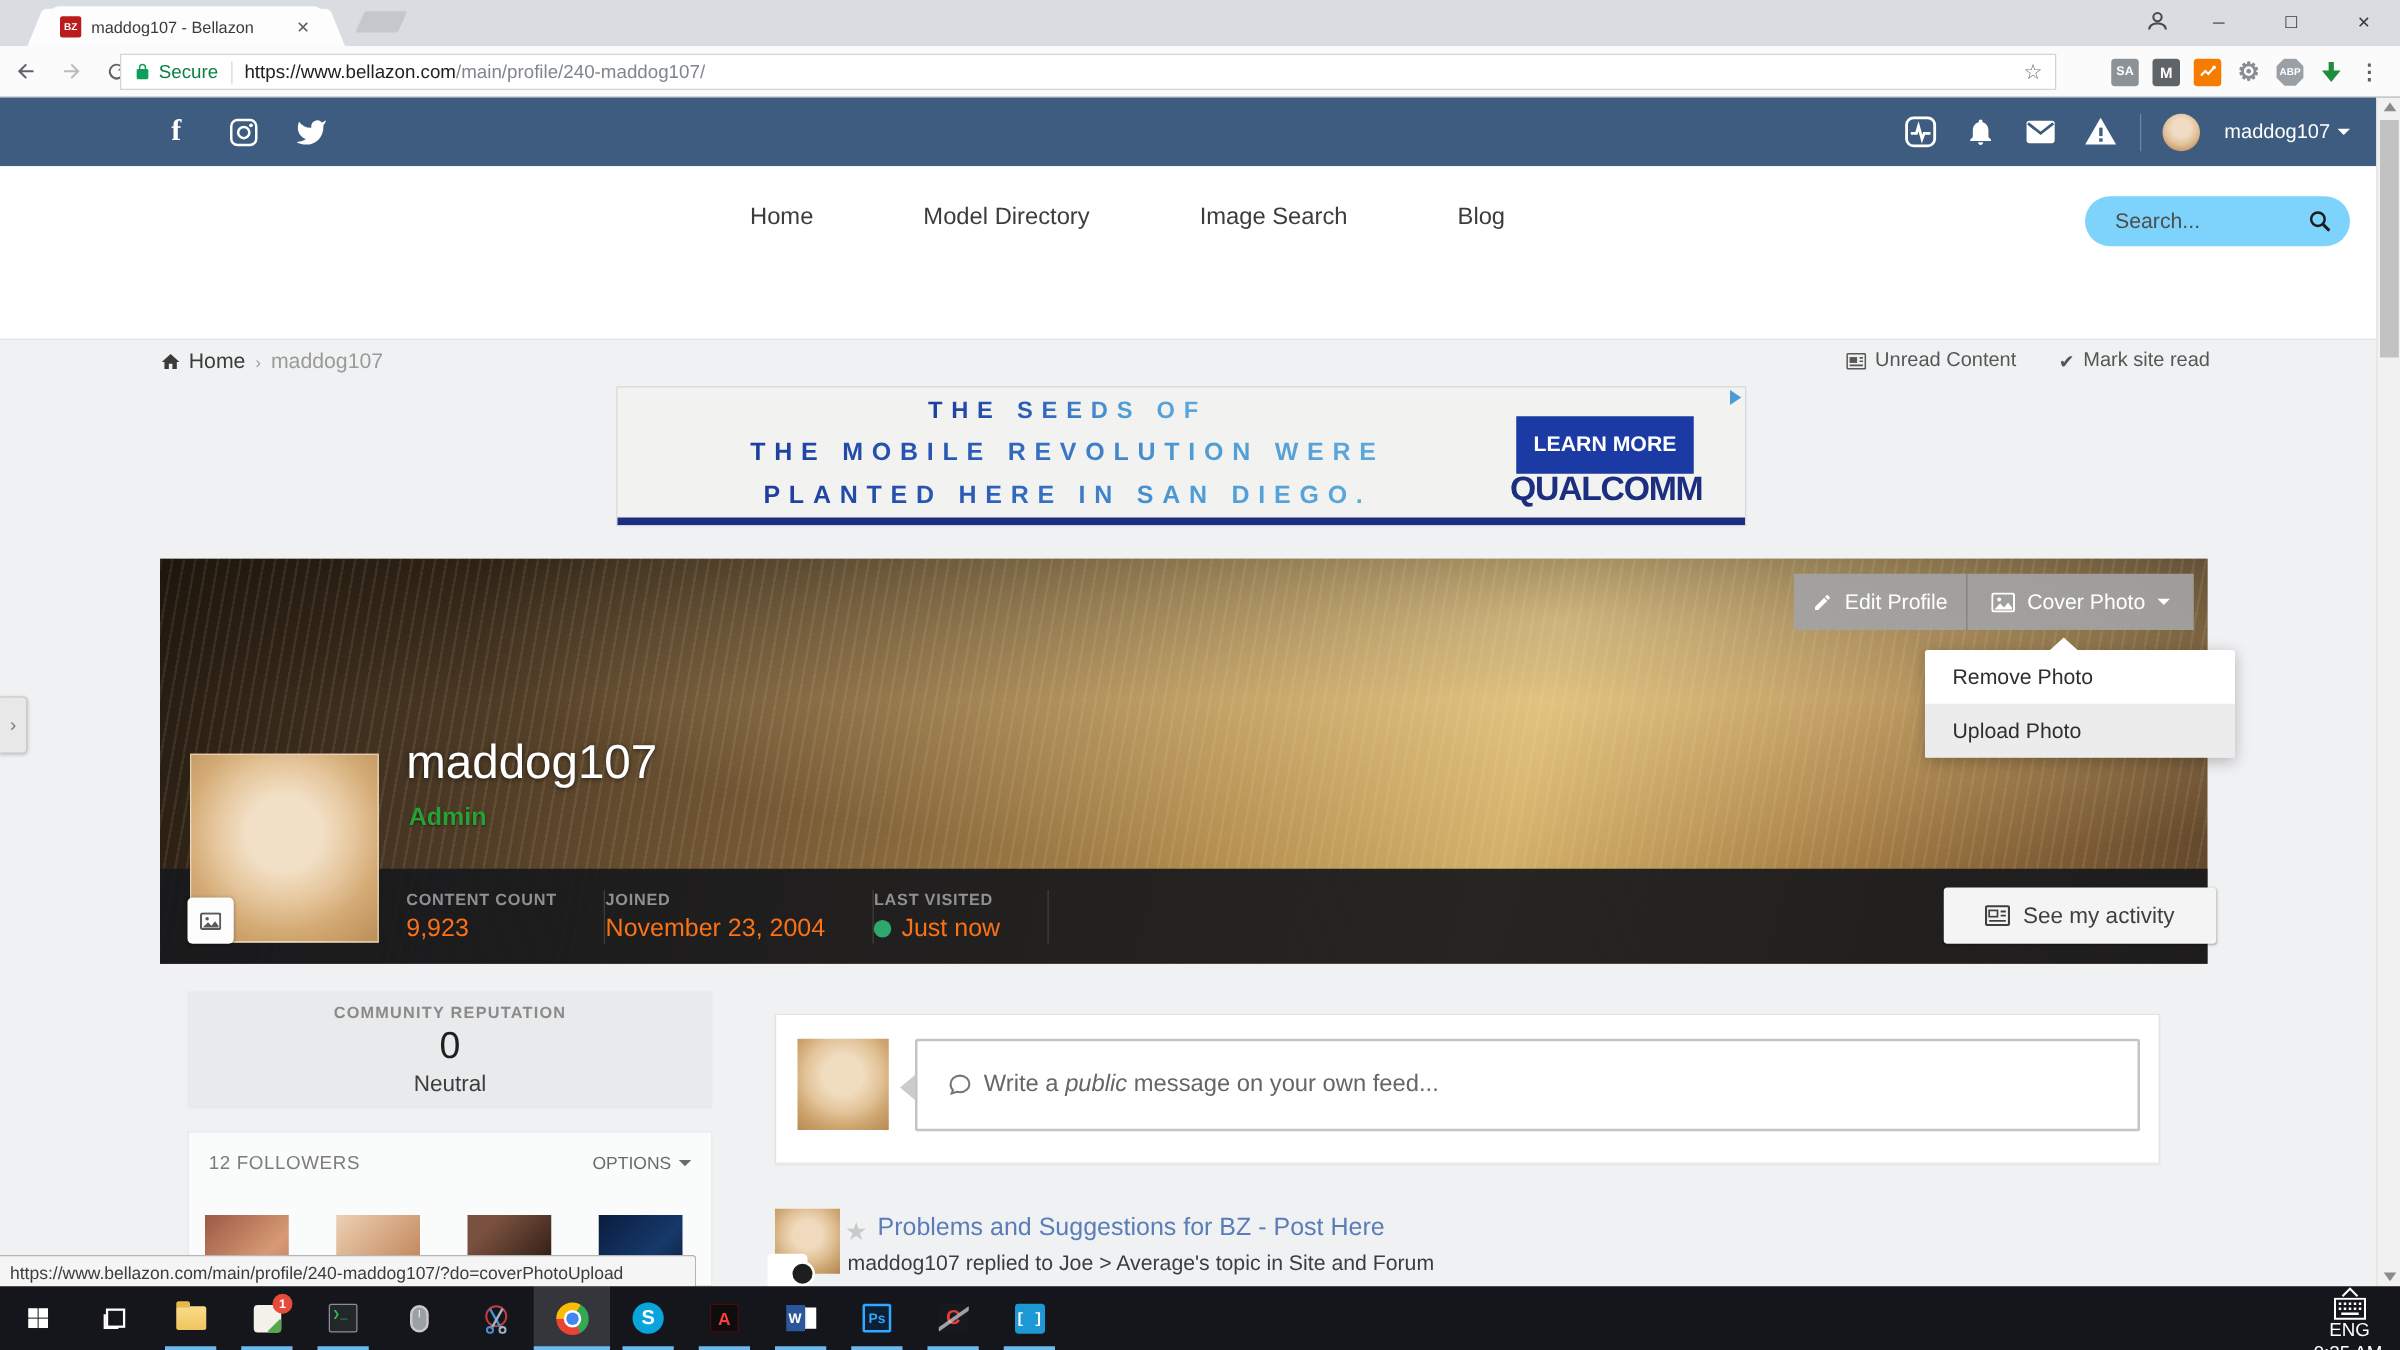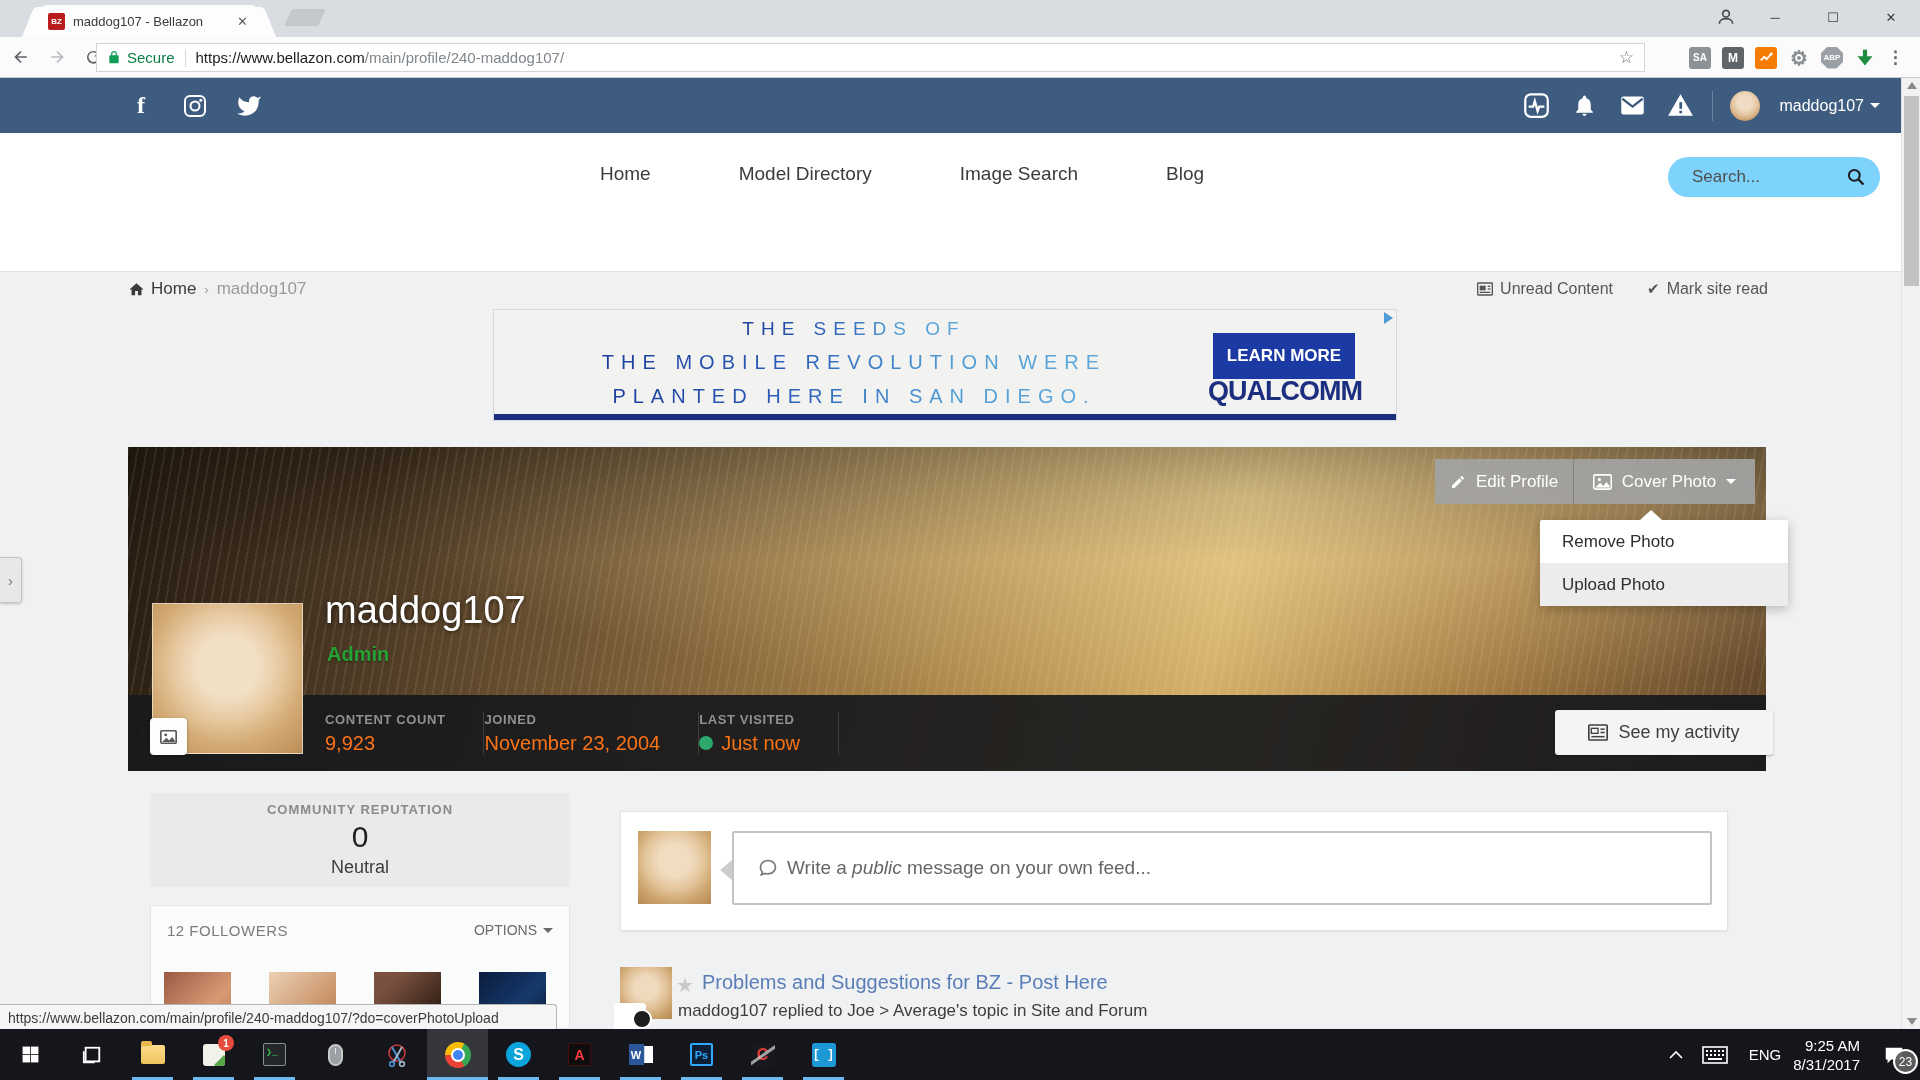--- a/index.html
+++ b/index.html
@@ -68,21 +68,21 @@
   .crumb-sep { color:#9a9a9a; font-size:13px; }
   .crumb-cur { color:#9a9a9a; font-size:17px; }
   .toolsrow { position:absolute; top:274px; right:152px; height:30px; display:flex; align-items:center; gap:34px; }
   .toolitem { display:flex; align-items:center; gap:7px; font-size:16px; color:#565656; }
   .checkmark { color:#555; font-size:15px; }
 
   
   .ad { position:absolute; top:309px; left:493px; width:904px; height:112px; background:#f2f2f0; border:1px solid #d8d8d8; }
   .ad-strip { position:absolute; left:0; bottom:0; width:100%; height:6px; background:#1b2f80; }
   .ad-text { position:absolute; left:0; top:8px; width:720px; display:flex; flex-direction:column; align-items:center; gap:11px; }
-  .ad-line { font-weight:normal; letter-spacing:7px; font-size:20px;
+  .ad-line { font-weight:bold; letter-spacing:7px; font-size:20px;
      background:linear-gradient(90deg,#1d3e9e 0%,#2a5cb8 35%,#4e9cd5 70%,#5da8dc 100%);
      -webkit-background-clip:text; background-clip:text; color:transparent; white-space:nowrap; }
   .ad-cta { position:absolute; left:719px; top:23px; width:142px; height:46px; background:#1c3aa3; color:#fff; font-weight:bold; font-size:17px; display:flex; align-items:center; justify-content:center; }
   .ad-brand { position:absolute; left:701px; top:66px; width:180px; text-align:center; font-size:27px; font-weight:bold; color:#1b2e80; letter-spacing:-1px; font-family:"Liberation Sans",sans-serif; }
   .adchoices { position:absolute; right:3px; top:2px; width:0; height:0; border-top:6px solid transparent; border-bottom:6px solid transparent; border-left:9px solid #4e9cd5; }
 
   
   .cover { position:absolute; top:447px; left:128px; width:1638px; height:324px;
     background:
       repeating-linear-gradient(100deg, rgba(255,245,210,0.08) 0 2px, rgba(0,0,0,0) 2px 9px),
@@ -174,21 +174,21 @@
   .ic-acrobat { width:23px; height:23px; background:#0d0d0d; border:1px solid #4a0d0d; border-radius:2px; color:#fa3c3c; font-weight:bold; font-size:14px; display:flex; align-items:center; justify-content:center; }
   .ic-word { display:flex; align-items:center; }
   .ic-word .w-sq { width:15px; height:21px; background:#2b579a; color:#fff; font-size:11px; font-weight:bold; display:flex; align-items:center; justify-content:center; }
   .ic-word .w-pg { width:9px; height:17px; background:#fff; border-left:1px solid #cfd8e8; }
   .ic-ps { width:23px; height:23px; background:#0c1f35; border:2px solid #30a8ff; border-radius:2px; color:#30a8ff; font-weight:bold; font-size:11px; display:flex; align-items:center; justify-content:center; }
   .ic-cc { position:relative; width:24px; height:24px; background:#17191e; border-radius:3px; color:#e23c3c; font-weight:bold; font-size:16px; display:flex; align-items:center; justify-content:center; overflow:hidden; }
   .ic-cc::after { content:""; position:absolute; left:-4px; top:10px; width:34px; height:3px; background:rgba(220,220,220,.7); transform:rotate(-35deg); }
   .ic-brackets { width:24px; height:24px; background:#1c98d4; border-radius:3px; color:#fff; font-size:12px; font-weight:bold; font-family:"Liberation Mono",monospace; display:flex; align-items:center; justify-content:center; }
   .ic-mouse { width:15px; height:22px; border:2px solid #c9c9c9; border-radius:8px; position:relative; background:#9aa0a6; }
   .ic-mouse::before { content:""; position:absolute; left:5px; top:2px; width:1px; height:6px; background:#e8e8e8; }
-  .tray { position:absolute; right:0; top:0; height:51px; display:flex; align-items:center; }
+  .tray { position:absolute; right:0; top:0; height:51px; display:flex; align-items:center;flex-direction:column; }
   .tray-lang { color:#fff; font-size:15px; margin:0 12px; }
   .tray-clock { color:#fff; font-size:15px; text-align:right; line-height:19px; margin-right:14px; }
   .action-ic { position:relative; width:40px; height:51px; display:flex; align-items:center; justify-content:center; margin-right:6px; }
   .notif-badge { position:absolute; right:-4px; bottom:6px; width:25px; height:25px; border-radius:50%; background:rgba(95,95,95,.95); border:2px solid #fff; color:#fff; font-size:12px; display:flex; align-items:center; justify-content:center; }
 </style>
 </head>
 <body>
 
 <div id="screen">
 

